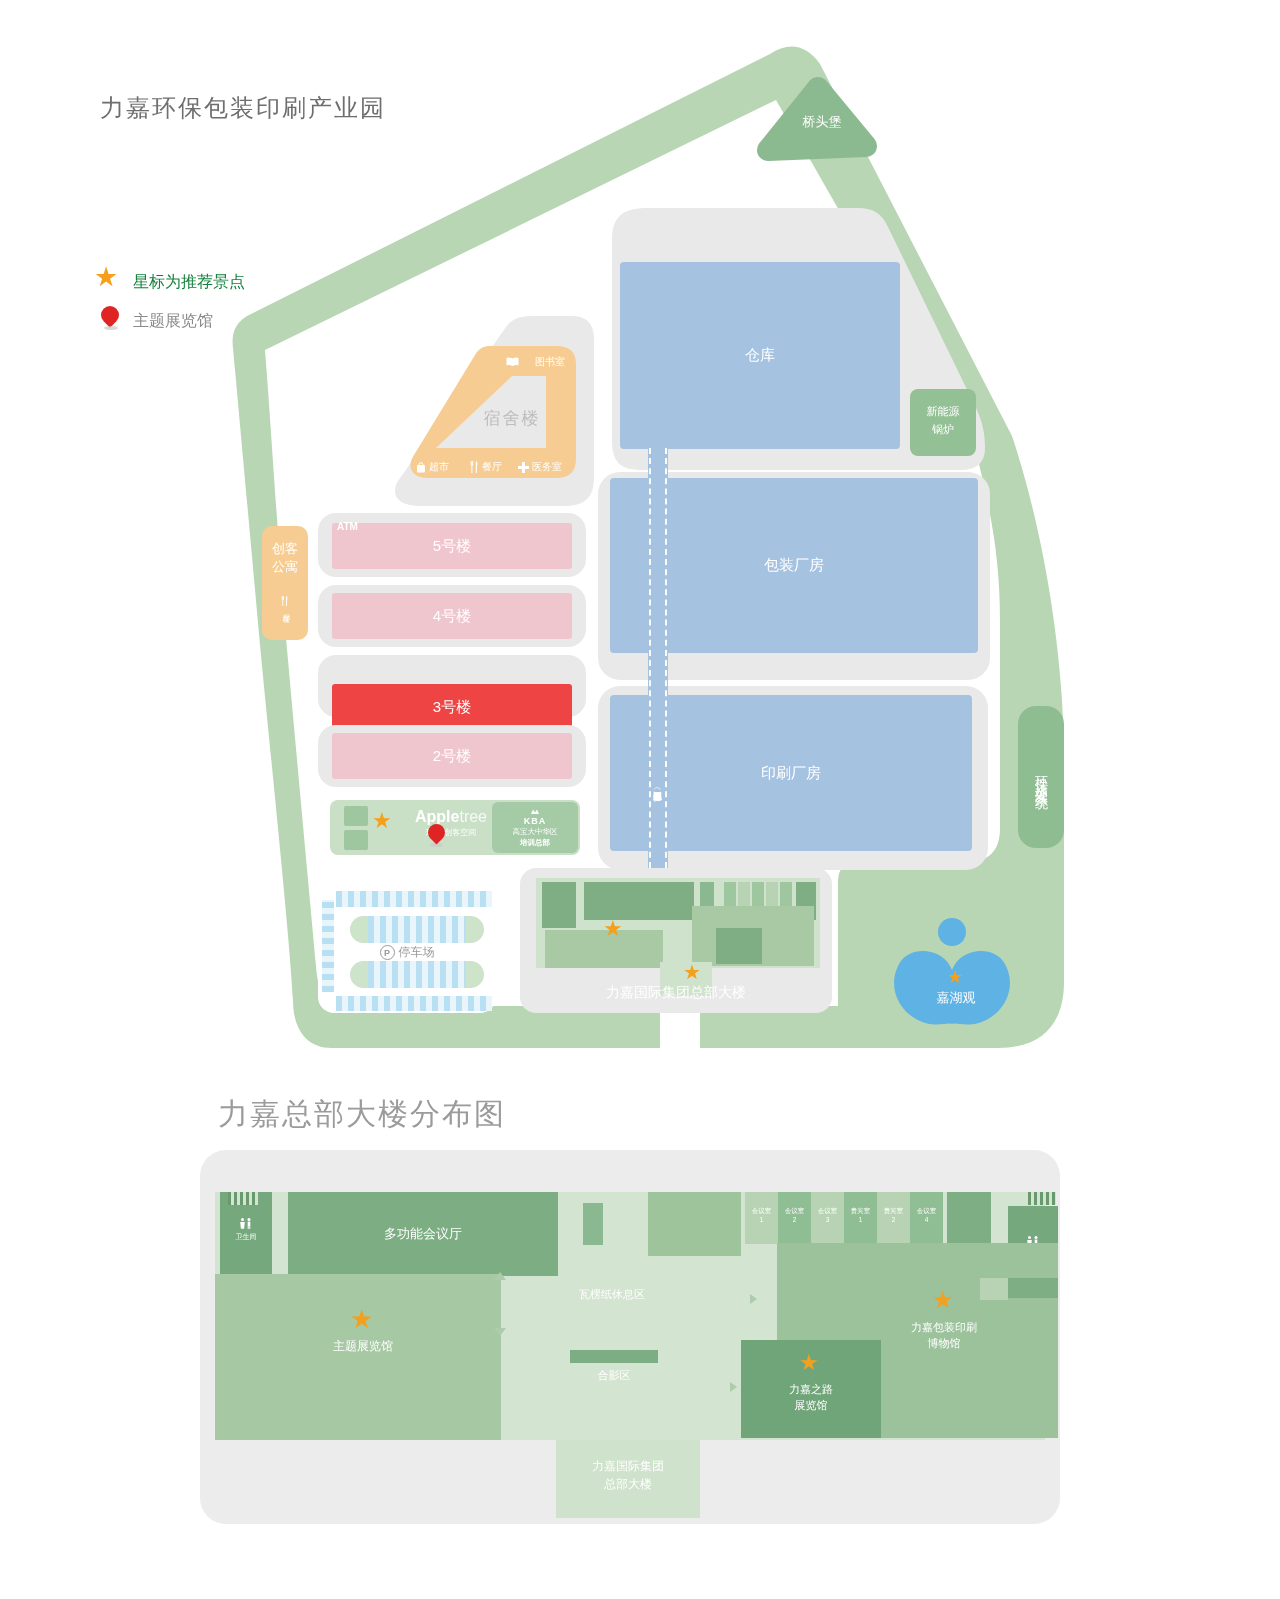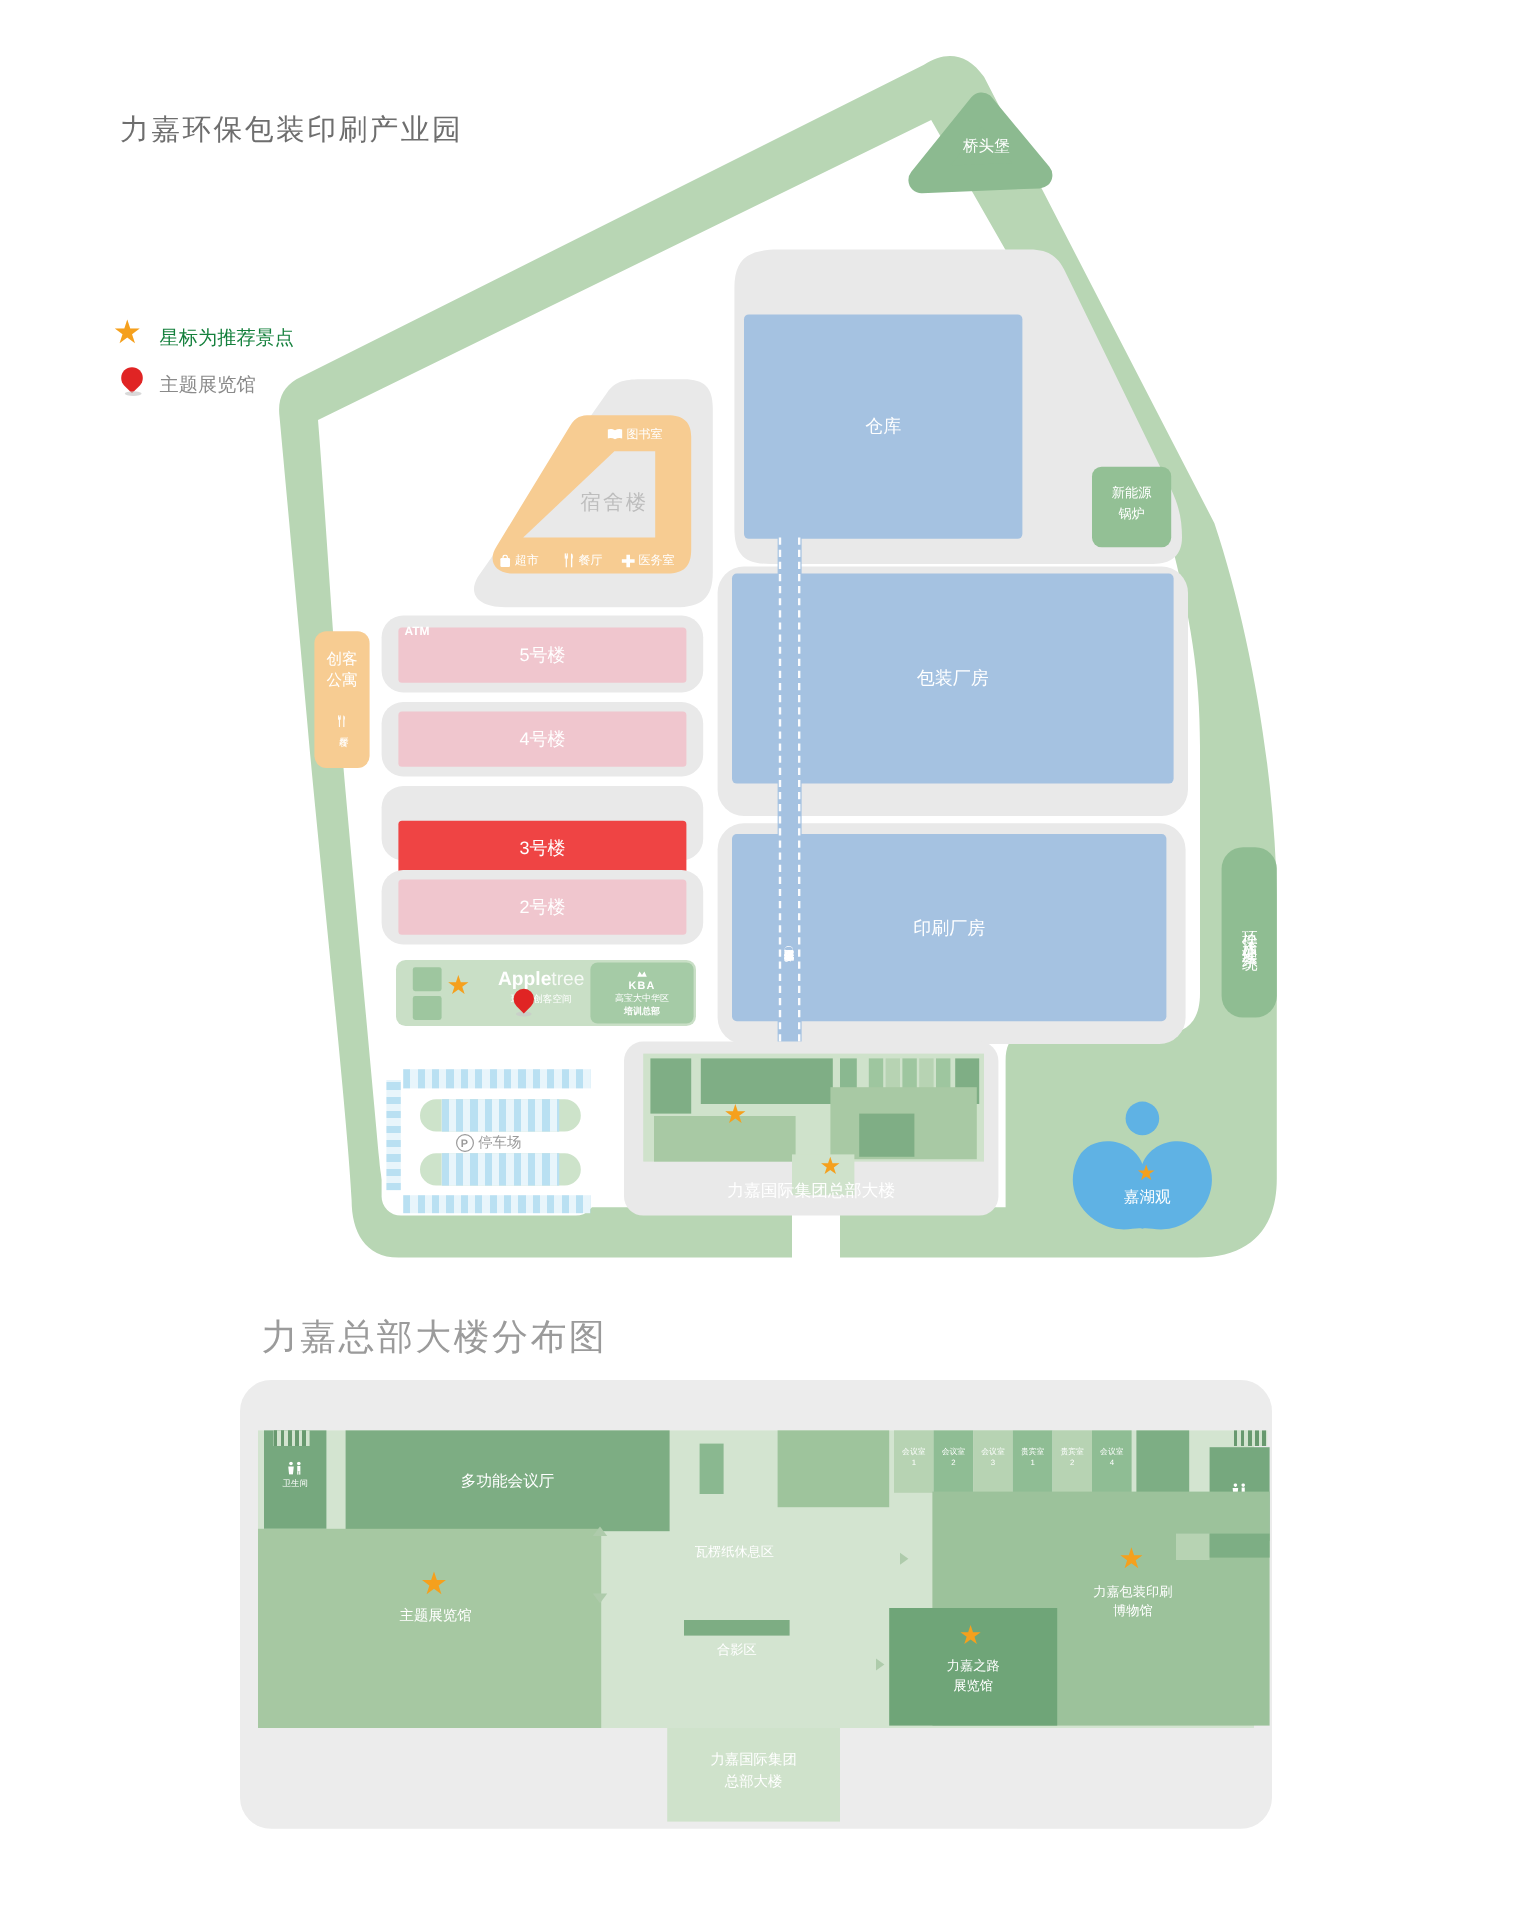--- a/index.html
+++ b/index.html
@@ -64,42 +64,42 @@
       M 952,970 C 944,948 910,944 899,964 C 888,984 896,1008 916,1019
       C 934,1029 946,1022 952,1024 C 958,1022 970,1029 988,1019
       C 1008,1008 1016,984 1005,964 C 994,944 960,948 952,970 Z"></path>
     <circle cx="952" cy="932" r="14" fill="#5fb2e4"></circle>
   </svg>
 
   <div class="abs" style="left:660px;top:1004px;width:40px;height:46px;background:#fff;"></div>
 
   <div class="wlbl" style="left:782px;top:114px;width:80px;height:16px;font-size:13px;">桥头堡</div>
 
-  <div class="abs flex-c" style="left:620px;top:262px;width:232px;height:187px;background:#a5c2e1;border-radius:4px;color:#fff;font-size:15px;">仓库</div>
+  <div class="abs flex-c" style="left:620px;top:262px;width:280px;height:187px;background:#a5c2e1;border-radius:4px;color:#fff;font-size:15px;">仓库</div>
 
   <div class="abs" style="left:910px;top:389px;width:66px;height:67px;background:#93c095;border-radius:8px;">
     <div class="wlbl" style="left:0;top:14px;width:66px;height:16px;font-size:11px;">新能源</div>
     <div class="wlbl" style="left:0;top:32px;width:66px;height:16px;font-size:11px;">锅炉</div>
   </div>
 
   <div class="abs" style="left:598px;top:472px;width:392px;height:208px;background:#e9e9e9;border-radius:22px;"></div>
   <div class="abs flex-c" style="left:610px;top:478px;width:368px;height:175px;background:#a5c2e1;border-radius:4px;color:#fff;font-size:15px;">包装厂房</div>
 
   <div class="abs" style="left:598px;top:686px;width:390px;height:184px;background:#e9e9e9;border-radius:22px;"></div>
   <div class="abs flex-c" style="left:610px;top:695px;width:362px;height:156px;background:#a5c2e1;border-radius:4px;color:#fff;font-size:15px;">印刷厂房</div>
 
   <div class="abs" style="left:648px;top:448px;width:20px;height:430px;background:#a5c2e1;">
     <div class="dash" style="left:1px;top:0;height:430px;"></div>
     <div class="dash" style="right:1px;top:0;height:430px;"></div>
     <div class="wlbl vtext" style="left:2px;top:248px;width:16px;height:178px;font-size:8.5px;">生产区参观通道（需由专人引领参观）</div>
   </div>
 
   <div class="abs flex-c" style="left:452px;top:407px;width:120px;height:22px;color:#bdbdbd;font-size:17px;letter-spacing:2px;">宿舍楼</div>
 
-  <div class="abs" style="left:506px;top:355px;display:flex;align-items:center;gap:3px;">
+  <div class="abs" style="left:506px;top:355px;display:flex;align-items:center;gap:16px;">
     <svg width="13" height="10" viewBox="0 0 13 10">
       <path d="M0.5,1 C2,0.2 4.5,0.3 6.5,1.6 C8.5,0.3 11,0.2 12.5,1 L12.5,8.5 C11,7.8 8.5,7.9 6.5,9 C4.5,7.9 2,7.8 0.5,8.5 Z" fill="#fff"></path>
     </svg>
     <span style="color:#fff;font-size:10px;">图书室</span>
   </div>
 
   <div class="abs" style="left:416px;top:460px;display:flex;align-items:center;gap:3px;">
     <svg width="10" height="11" viewBox="0 0 10 11">
       <rect x="1" y="3" width="8" height="7.5" rx="1" fill="#fff"></rect>
       <path d="M3.2,3.2 V2.4 A1.8,1.8 0 0 1 6.8,2.4 V3.2" fill="none" stroke="#fff" stroke-width="1"></path>

